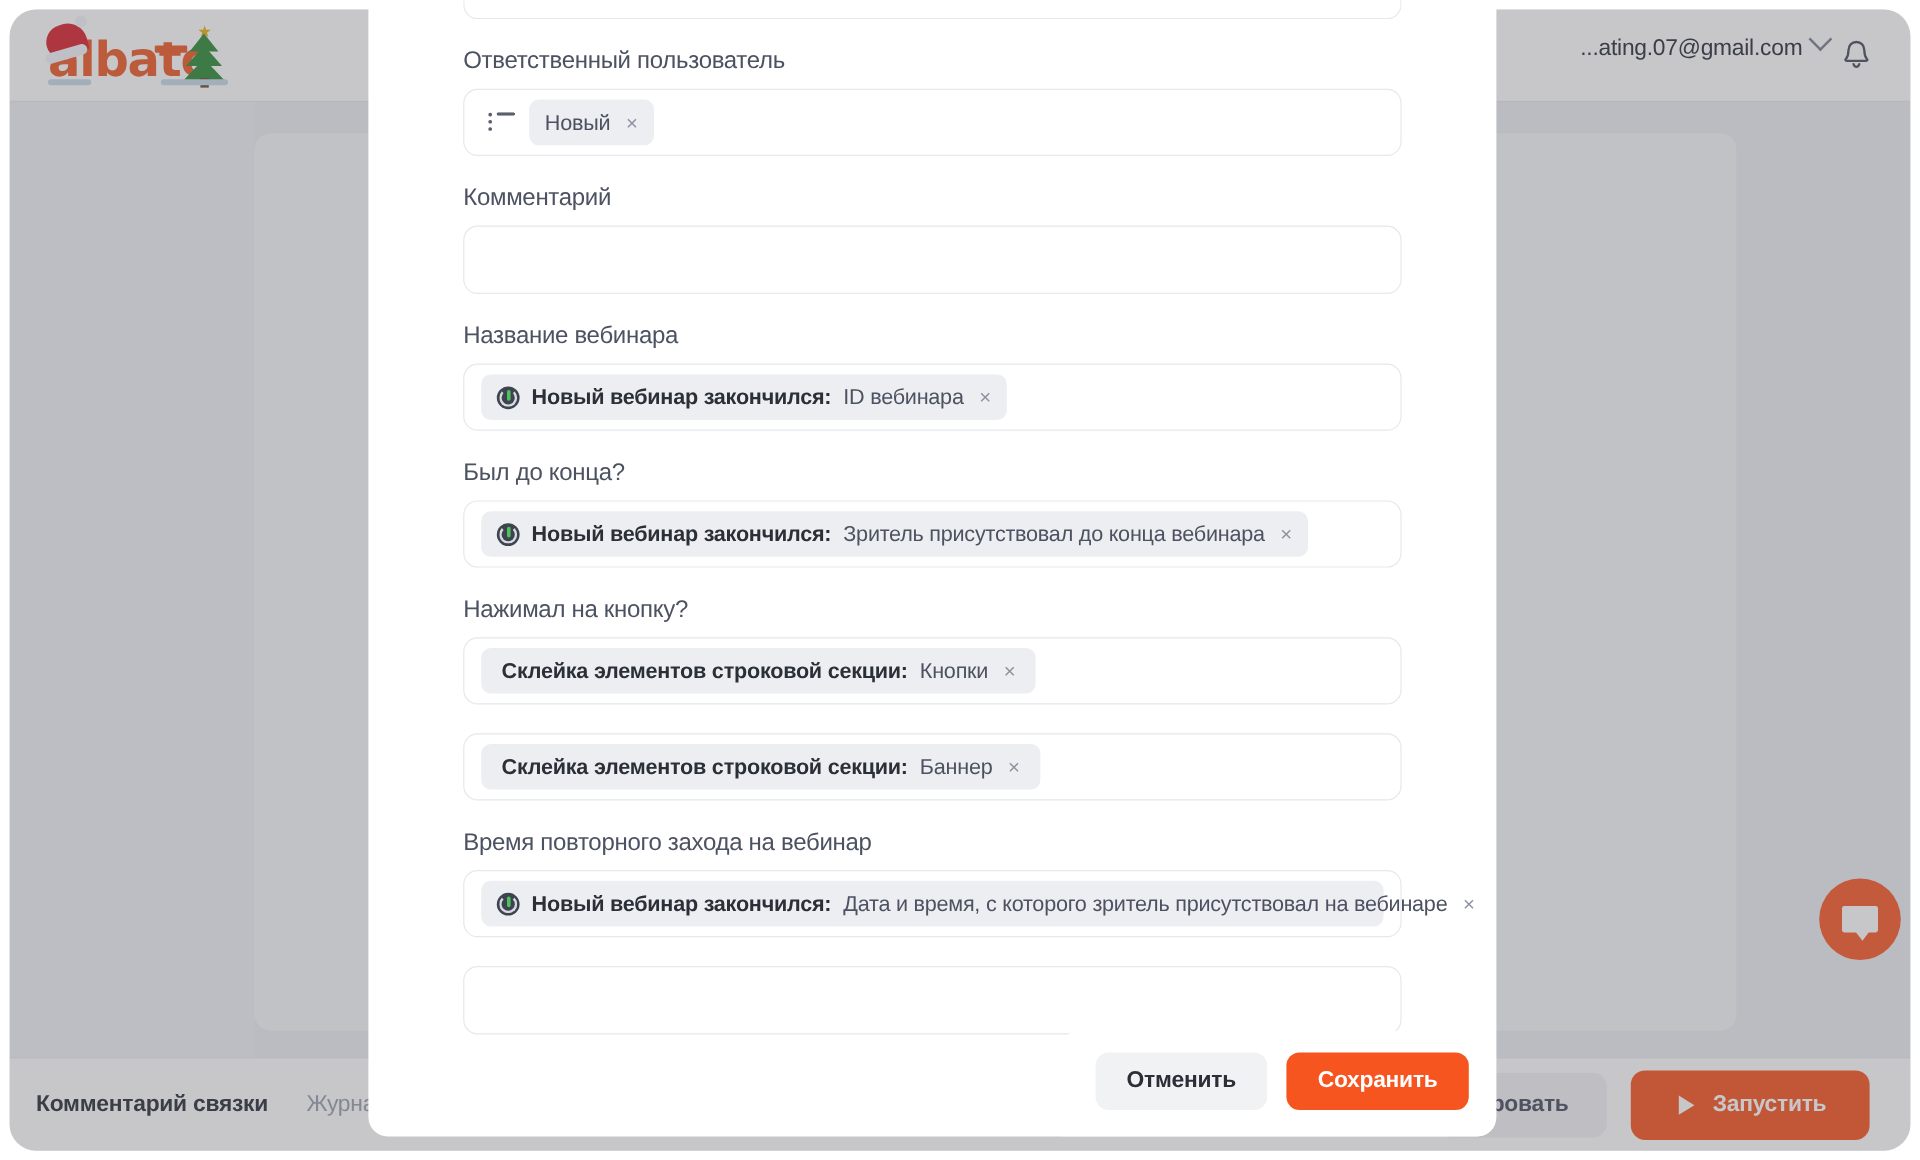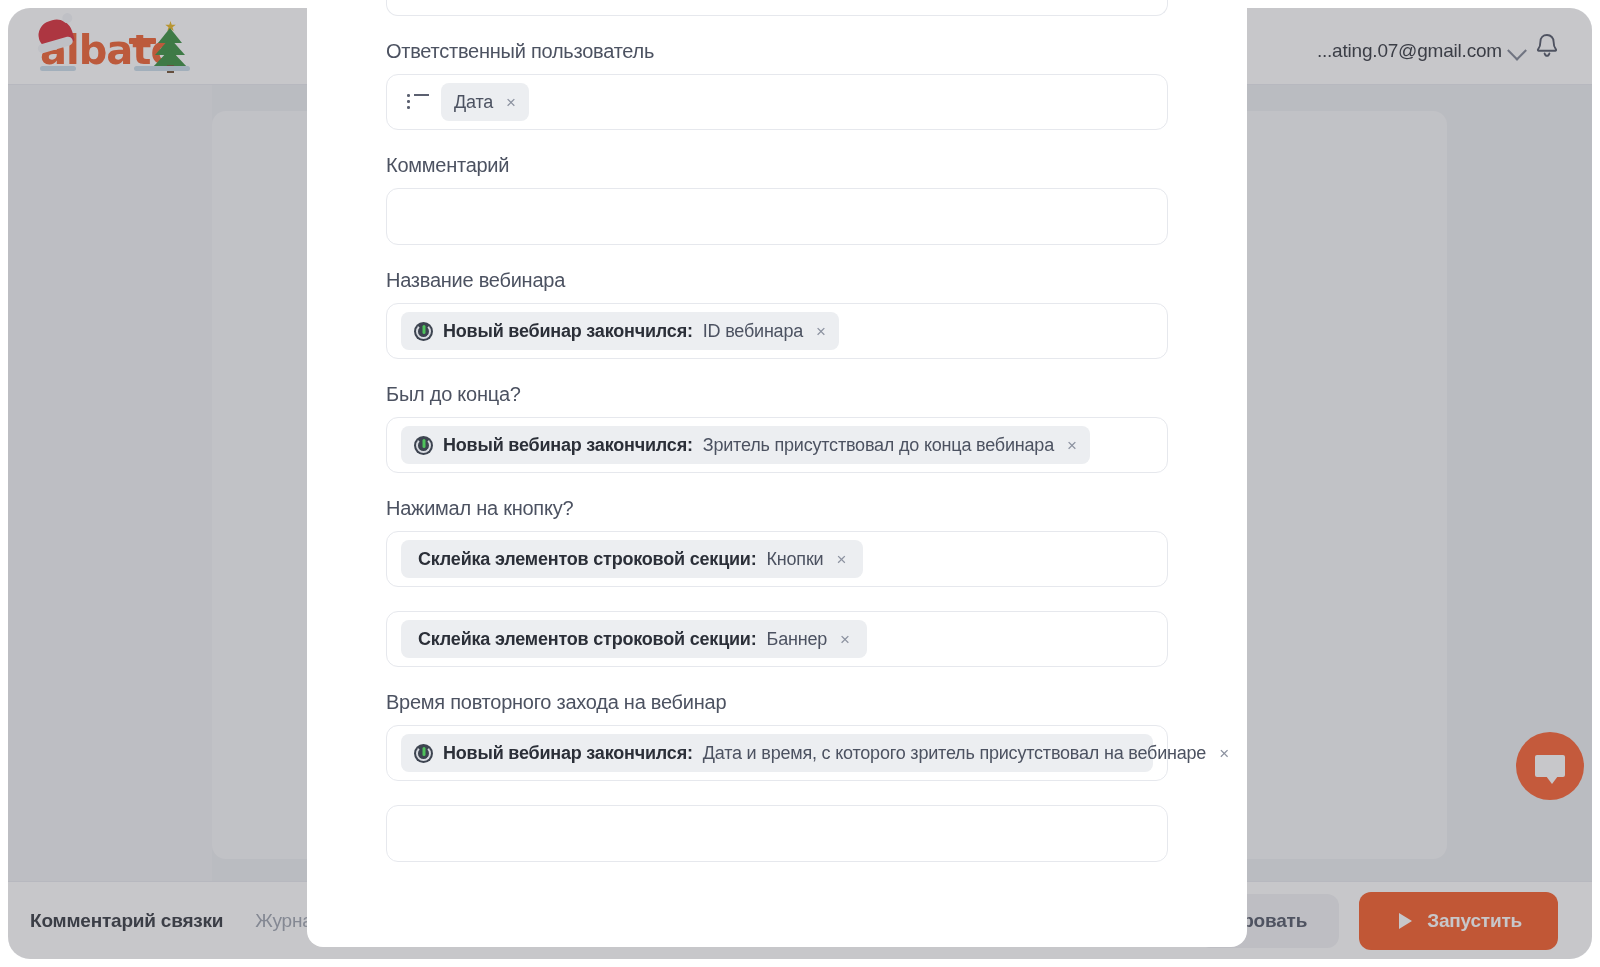--- a/index.html
+++ b/index.html
@@ -136,21 +136,21 @@
     bottom: 3px;
     height: 5px;
     background: #c7dbe8;
     border-radius: 4px;
   }
   .snow-l { left: 14px; width: 36px; }
   .snow-r { left: 108px; width: 56px; }
 
   .header-right {
     display: flex;
-    align-items: flex-end;
+    align-items: flex-start;
     gap: 8px;
   }
   .user-email {
     font-size: 19px;
     color: #2b2f38;
     letter-spacing: -0.2px;
   }
   .chev {
     width: 14px; height: 14px;
     border-right: 2.4px solid #7b8190;
@@ -530,21 +530,21 @@
         <div class="field-box">
           <span class="list-icon">
             <b></b>
               <b></b>
               <b></b>
               <i></i>
               <i></i>
               <i></i>
           </span>
           <span class="chip">
-            <span class="chip-val">Дата</span>
+            <span class="chip-val">Новый</span>
             <span class="chip-x">×</span>
           </span>
         </div>
       </div>
 
       <div class="field">
         <div class="field-label">Комментарий</div>
         <div class="empty-box"></div>
       </div>
 
@@ -604,15 +604,19 @@
           </span>
         </div>
       </div>
 
       <div class="field">
         <div class="empty-box"></div>
       </div>
 
     </div>
 
+    <div class="modal-actions">
+      <button class="btn btn-cancel">Отменить</button>
+      <button class="btn btn-save">Сохранить</button>
+    </div>
   </div>
 
 </div>
 
 </body></html>

